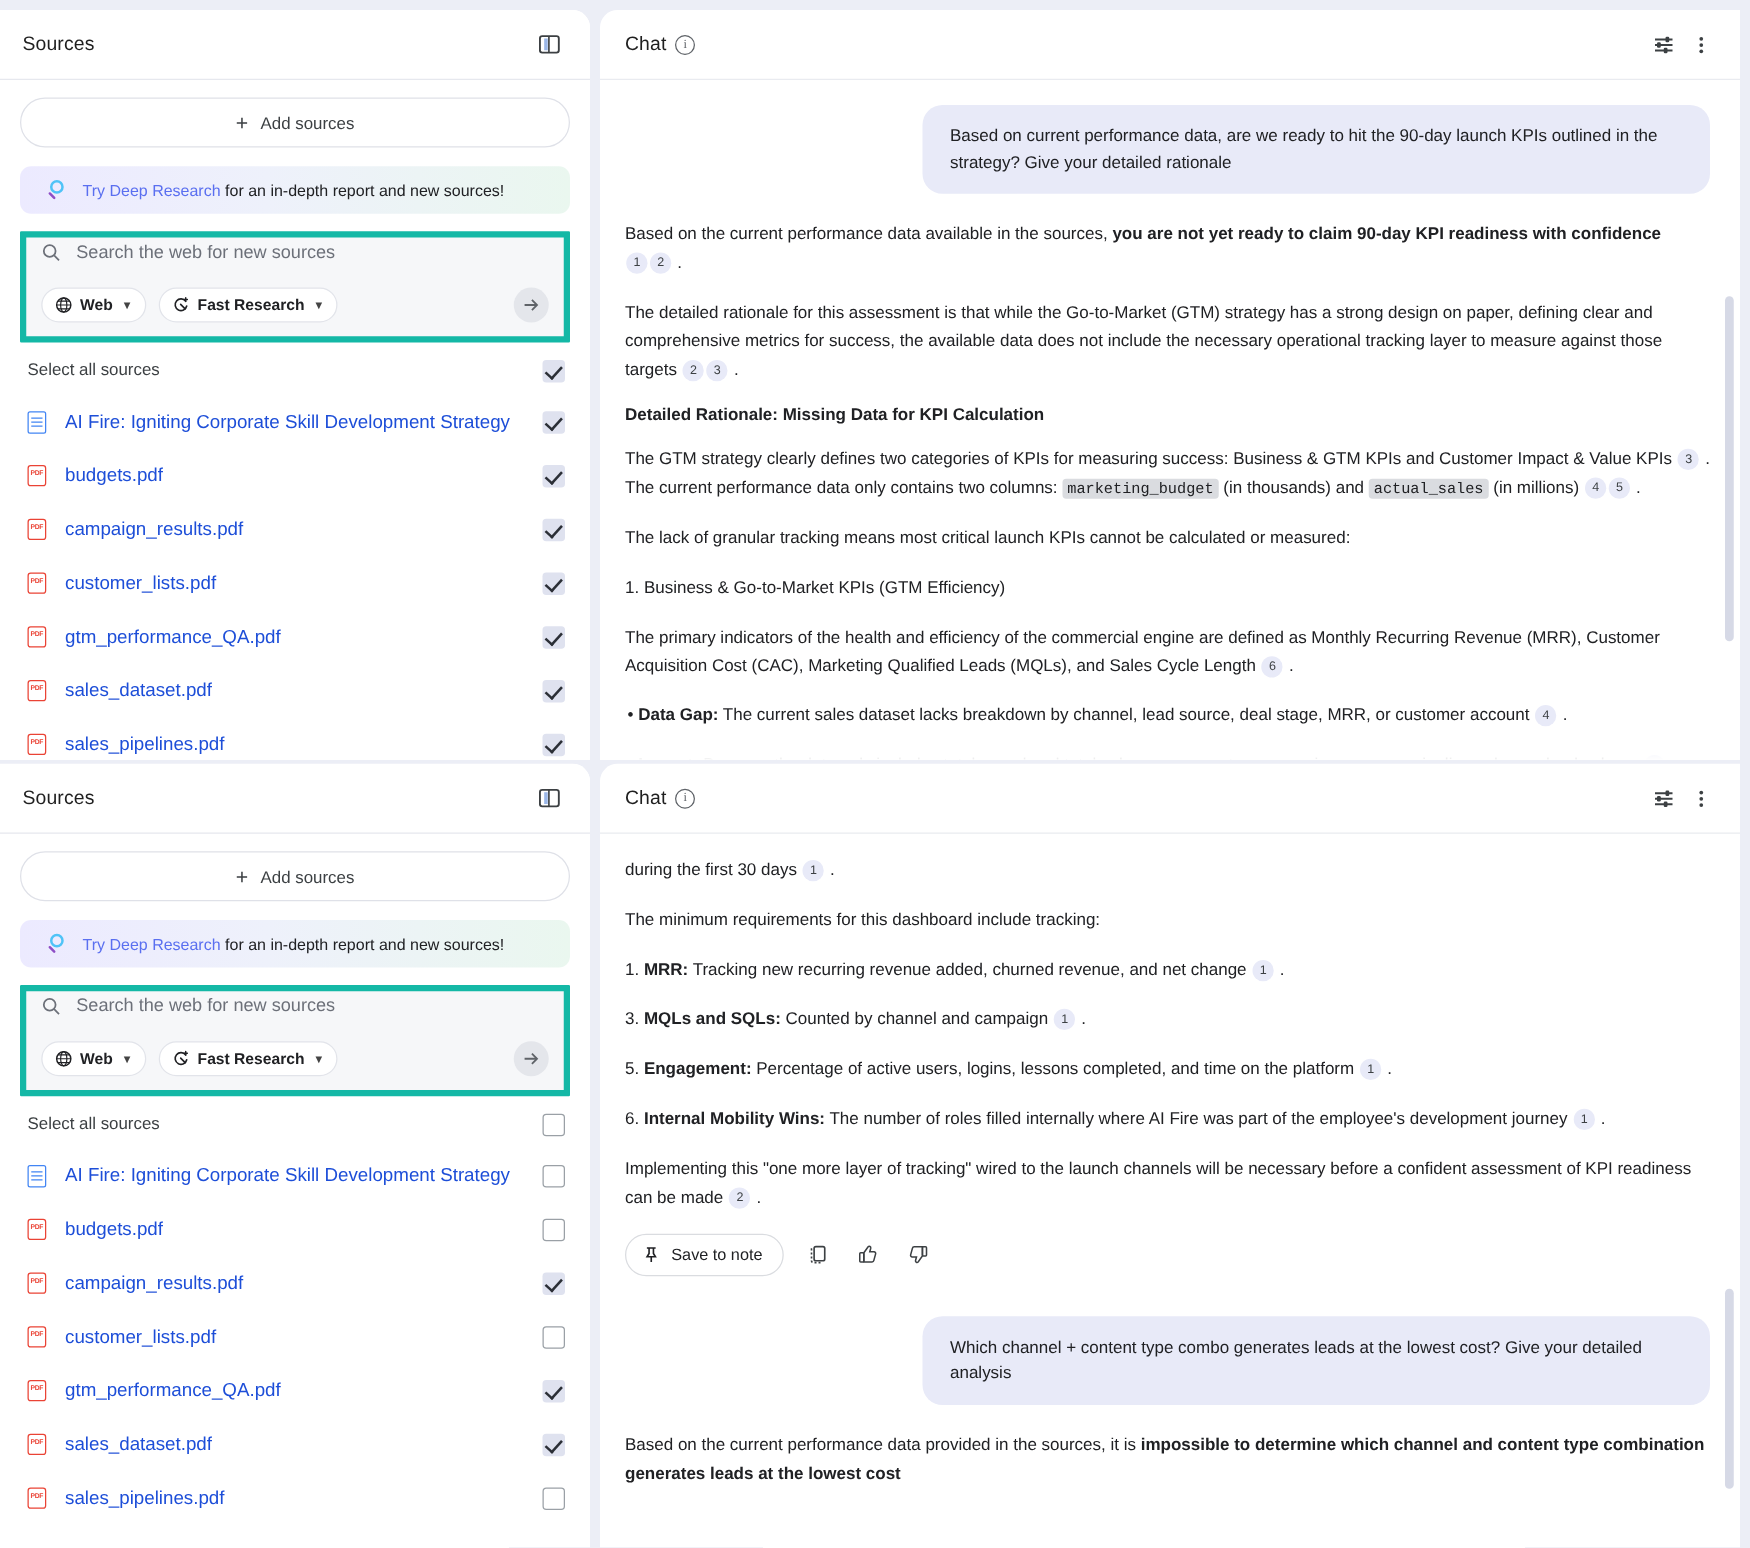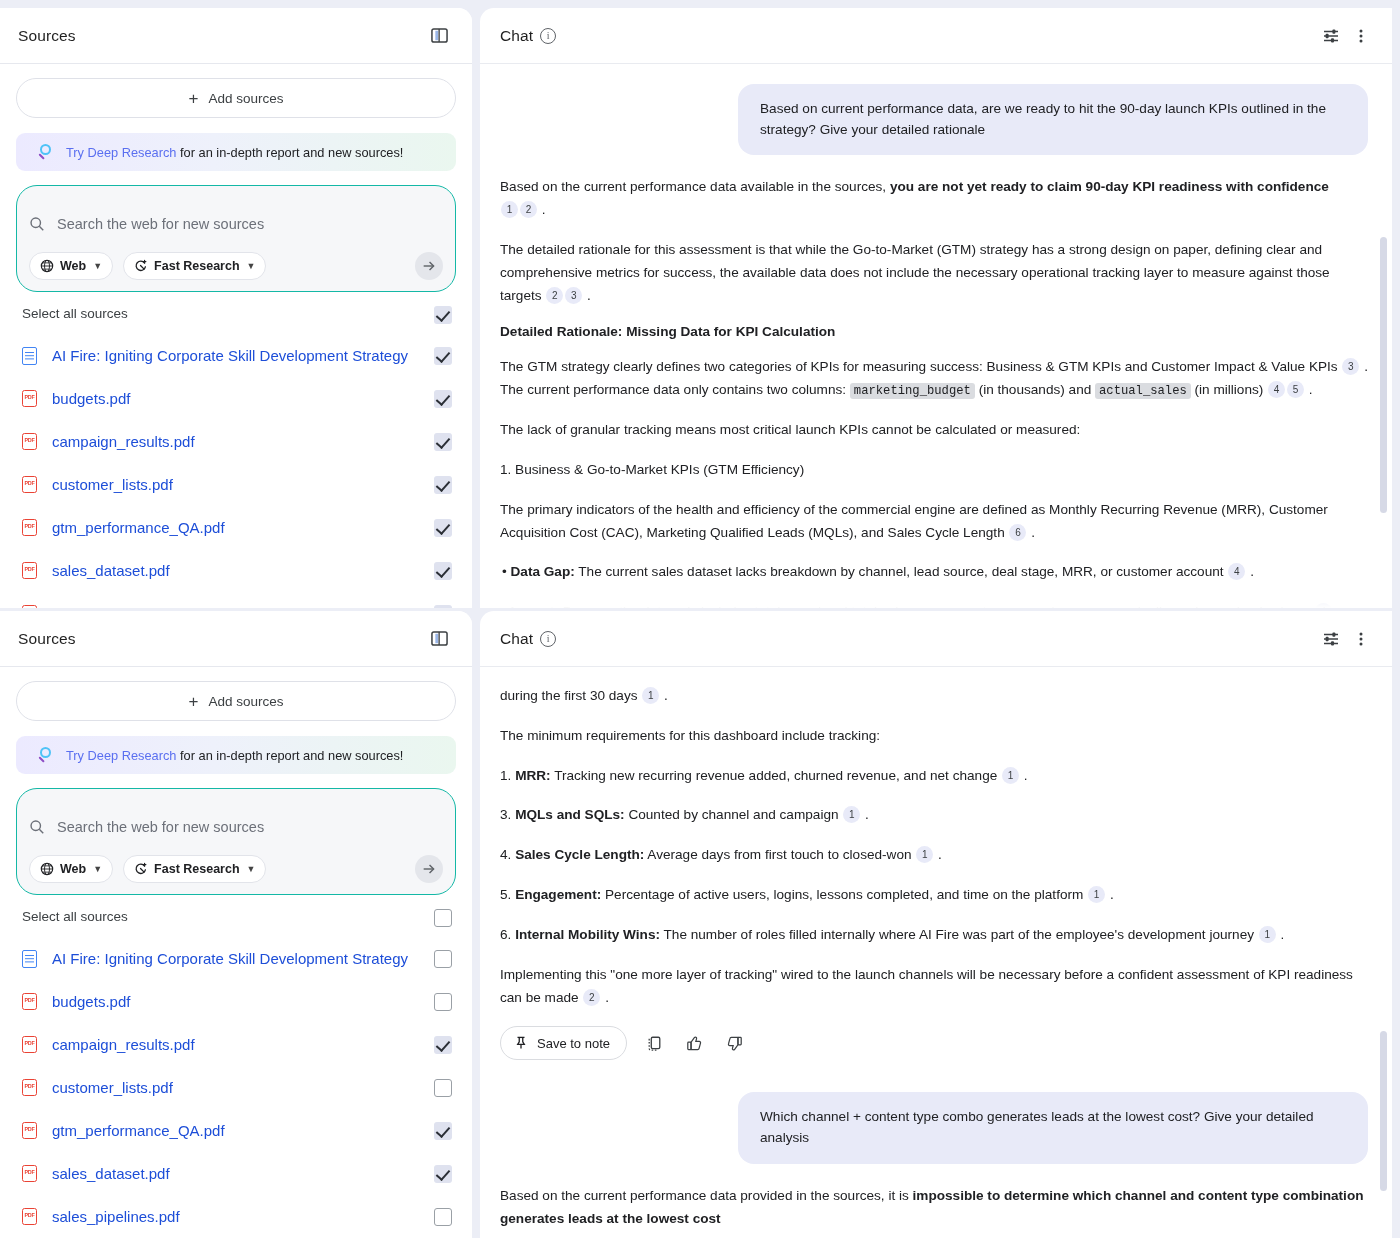--- a/index.html
+++ b/index.html
@@ -39,22 +39,22 @@
     background:linear-gradient(90deg,#eceaff 0%, #eef1fb 45%, #eaf7ef 100%);
     cursor:pointer;
   }
   .deep .lnk { color:#5a6ff0; }
   .deep .lnk2 { color:#202124; }
   .mag { position:relative; width:16px; height:16px; flex:none; }
   .mag i { position:absolute; left:1px; top:0px; width:11px; height:11px; border:2px solid #4fc3f7; border-radius:50%; box-sizing:border-box;}
   .mag b { position:absolute; left:0px; top:9px; width:7px; height:2.4px; background:#8e4ec6; transform:rotate(45deg); transform-origin:left center; border-radius:2px;}
 
   .searchbox {
-    margin-top:14px; background:#f6f7f9; border:1px solid #14b8a6; border-radius:21px;
-    padding:26px 12px 11px 12px; position:relative;
+    margin-top:14px; background:#f6f7f9; border:5px solid #14b8a6; border-radius:1px;
+    padding:0 12px 11px 12px; position:relative;
   }
   .sb-row1 { display:flex; align-items:center; gap:12px; height:24px; }
   .sb-ph { color:#6c7079; font-size:14.5px; }
   .sb-row2 { display:flex; align-items:center; gap:10px; margin-top:16px; }
   .pill {
     height:28px; border:1px solid #e2e4ea; border-radius:15px; background:#fff;
     display:inline-flex; align-items:center; gap:6px; padding:0 10px;
     font-size:12.5px; color:#202124; cursor:pointer; font-weight:600;
   }
   .chev { font-size:9px; color:#444; margin-left:1px; }
@@ -488,21 +488,20 @@
       <p class="para">
         <span>during the first 30 days</span>
         <span class="cite">1</span> .
       </p>
 
       <p class="para">The minimum requirements for this dashboard include tracking:</p>
 
       <div id="req-items">
           <p class="para">1. <span class="b">MRR:</span><span> Tracking new recurring revenue added, churned revenue, and net change</span> <span class="cite">1</span> .</p>
           <p class="para">3. <span class="b">MQLs and SQLs:</span><span> Counted by channel and campaign</span> <span class="cite">1</span> .</p>
-          <p class="para">4. <span class="b">Sales Cycle Length:</span><span> Average days from first touch to closed-won</span> <span class="cite">1</span> .</p>
           <p class="para">5. <span class="b">Engagement:</span><span> Percentage of active users, logins, lessons completed, and time on the platform</span> <span class="cite">1</span> .</p>
           <p class="para">6. <span class="b">Internal Mobility Wins:</span><span> The number of roles filled internally where AI Fire was part of the employee's development journey</span> <span class="cite">1</span> .</p>
         </div>
 
       <p class="para">
         <span>Implementing this "one more layer of tracking" wired to the launch channels will be necessary before a confident assessment of KPI readiness can be made</span>
         <span class="cite">2</span> .
       </p>
 
       <div class="actions">

